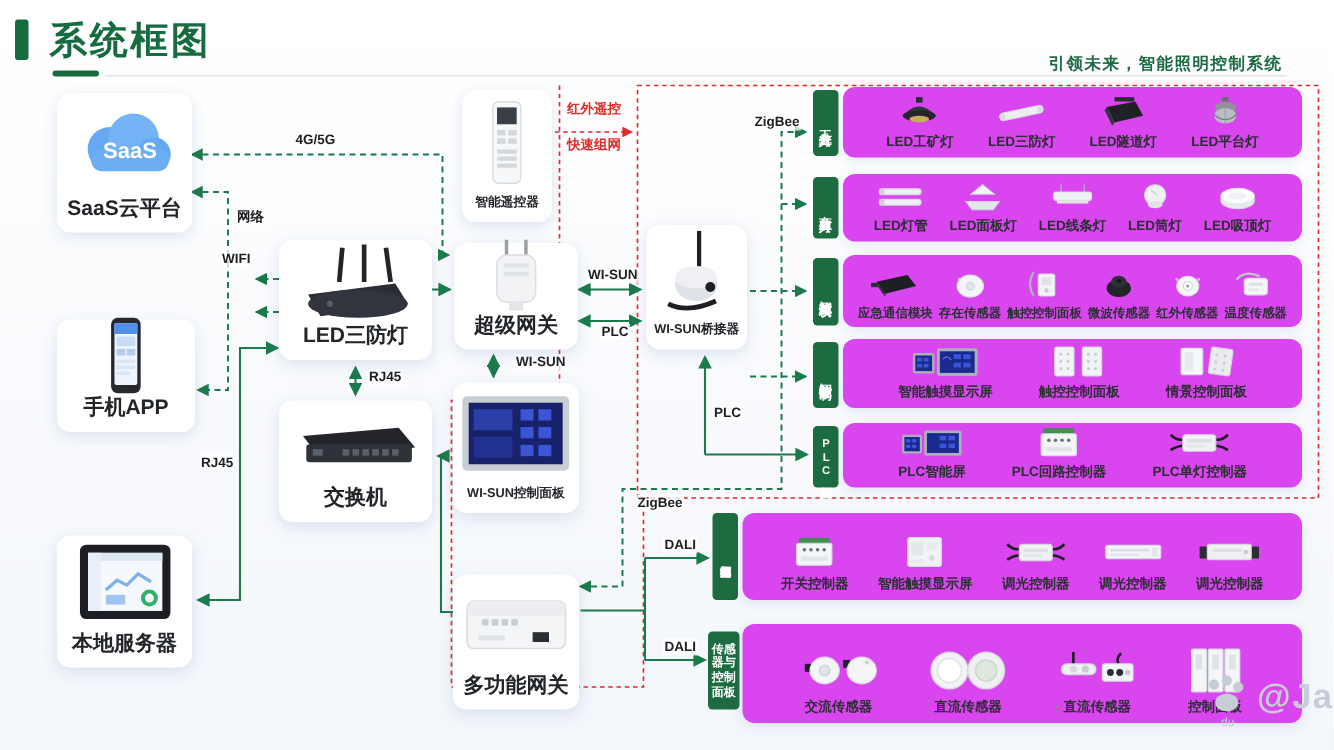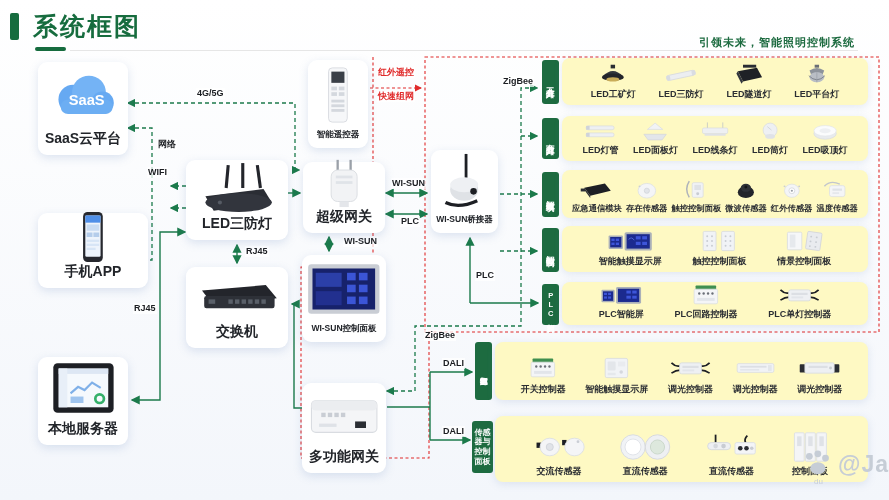--- a/index.html
+++ b/index.html
@@ -18,21 +18,21 @@
         display:flex;flex-direction:column;align-items:center;justify-content:flex-end;}
   .node .cap{font-size:14px;font-weight:bold;color:#22252a;padding-bottom:7px;white-space:nowrap;}
   .node .cap.small{font-size:8.5px;}
   .ico{display:flex;align-items:center;justify-content:center;flex:1;width:100%;}
   .ico svg{display:block;margin:auto;}
   
   .glabel{background:#1d6b40;border-radius:3px;color:#fff;display:flex;align-items:center;justify-content:center;}
   .glabel .vtxt{writing-mode:vertical-rl;text-orientation:upright;font-size:8.5px;font-weight:bold;letter-spacing:1px;line-height:1;}
   .glabel .vtxt.tiny{font-size:7.5px;letter-spacing:0;}
   .glabel .wtxt{font-size:8px;font-weight:bold;line-height:1.2;text-align:center;width:18px;word-break:break-all;}
-  .gbox{background:#fef9c3;border-radius:8px;box-shadow:0 2px 8px rgba(110,140,190,.18);
+  .gbox{background:#d946ef;border-radius:8px;box-shadow:0 2px 8px rgba(110,140,190,.18);
         display:flex;align-items:flex-end;justify-content:space-evenly;padding:3px 6px 4px 6px;box-sizing:border-box;}
   .cell{display:flex;flex-direction:column;align-items:center;justify-content:flex-end;gap:2px;}
   .cell .cap{font-size:9px;font-weight:bold;color:#2b2e33;white-space:nowrap;}
   .cell .cap.s8{font-size:8.3px;}
   .cell .ico{flex:initial;}
   
   .lnk{font-size:9px;font-weight:bold;color:#1c1e22;background:rgba(255,255,255,.75);padding:0 1px;line-height:1.2;white-space:nowrap;}
   .lnk.red{color:#e02b2b;}
   
   .wm{display:flex;align-items:center;gap:4px;color:#c6cdd6;}
@@ -116,21 +116,21 @@
           <circle cx="24" cy="26" r="13" fill="#66a9f2"></circle>
           <circle cx="38" cy="20" r="15" fill="#74b3f5"></circle>
           <circle cx="50" cy="29" r="10" fill="#66a9f2"></circle>
           <rect x="13" y="26" width="46" height="13" rx="6.5" fill="#6caef3"></rect>
           <text x="36" y="31" font-size="13" font-weight="bold" fill="#fff" text-anchor="middle" font-family="Liberation Sans,sans-serif">SaaS</text>
         </g>
       </svg>
     </span>
   <span class="cap">SaaS云平台</span>
 </div>
-<div class="abs node" style="left:38px;top:213px;width:110px;height:75px">
+<div class="abs node" style="left:38px;top:213px;width:92px;height:75px">
   <span class="ico">
       <svg viewBox="0 0 40 58" height="52">
         <rect x="9" y="1" width="22" height="56" rx="5" fill="#26282e"></rect>
         <rect x="11.5" y="5" width="17" height="46" rx="1.5" fill="#eef4fc"></rect>
         <rect x="11.5" y="5" width="17" height="8" fill="#4f8fe8"></rect>
         <rect x="13" y="15" width="14" height="7" fill="#c9dcf3"></rect>
         <rect x="13" y="24" width="6.5" height="5" fill="#b5cdeb"></rect>
         <rect x="20.5" y="24" width="6.5" height="5" fill="#b5cdeb"></rect>
         <rect x="13" y="32" width="14" height="2.5" fill="#d7e5f6"></rect>
         <rect x="13" y="36.5" width="14" height="2.5" fill="#d7e5f6"></rect>

